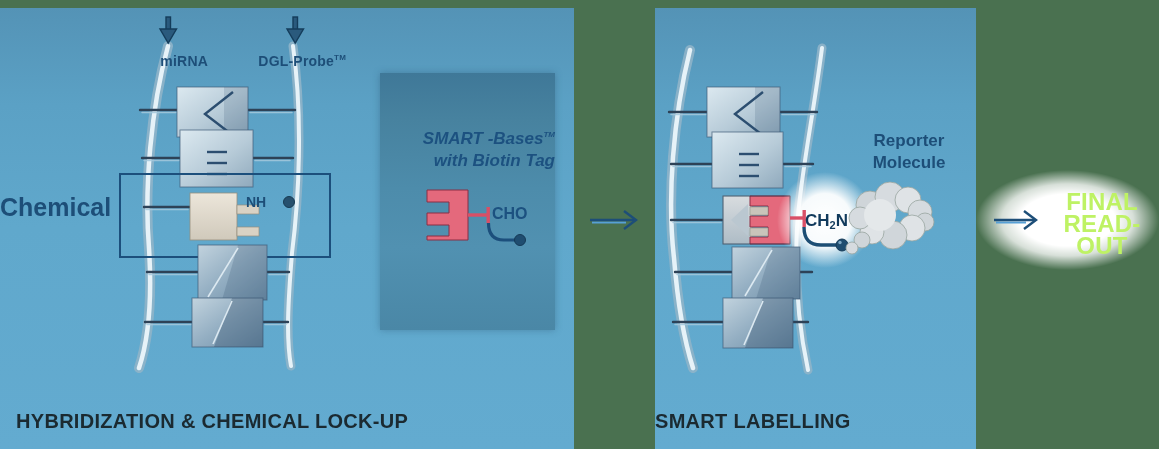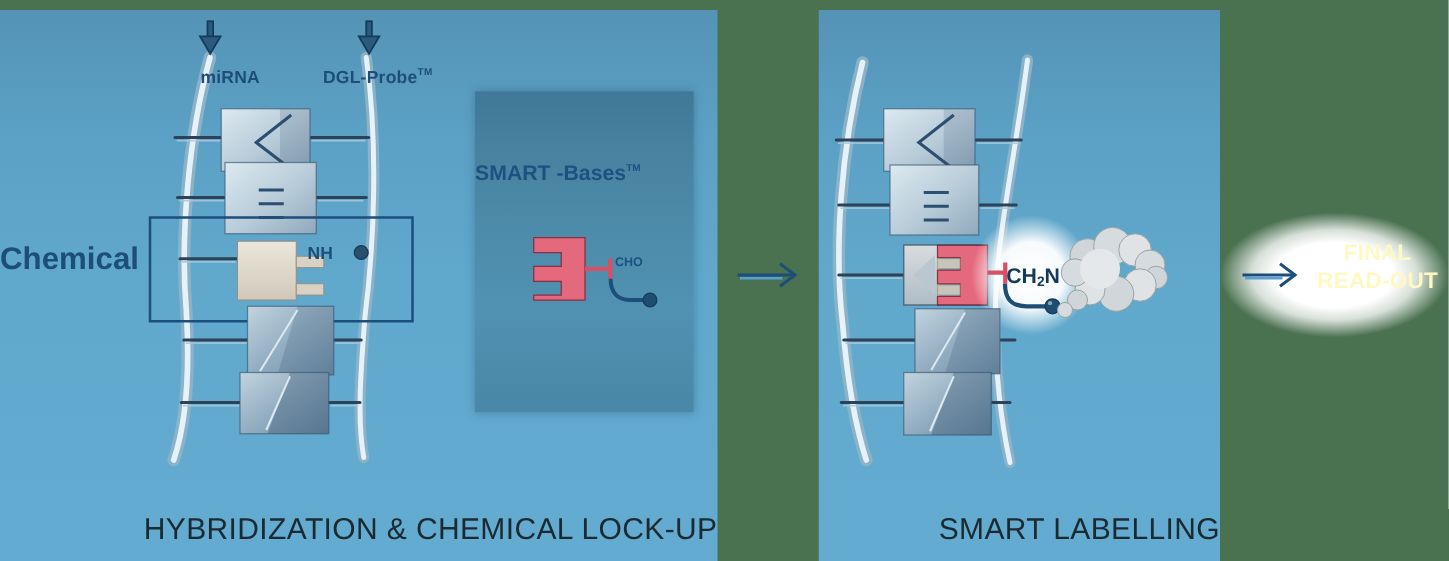--- a/index.html
+++ b/index.html
@@ -9,22 +9,22 @@
     font-family:"Liberation Sans",sans-serif;
   }
   .panel{
     position:absolute;top:8px;height:441px;
     background:linear-gradient(180deg,#5493b6 0%,#5ba1c5 22%,#60a8cc 50%,#63abd0 100%);
   }
   #panel-left{left:0;width:574px;}
   #panel-right{left:655px;width:321px;}
   .gfx{position:absolute;left:0;top:0;}
   .caption{
-    position:absolute;top:402px;left:0;right:0;text-align:right;
-    font-weight:normal;font-size:24px;color:#1b2a31;letter-spacing:.3px;
+    position:absolute;top:402px;left:0;right:0;text-align:left;
+    font-weight:bold;font-size:20px;color:#1b2a31;letter-spacing:.3px;
   }
   #panel-left .caption{padding-left:16px;}
   .toplabel{
     position:absolute;top:17px;text-align:right;font-weight:bold;
     font-size:14px;color:#1d4e78;letter-spacing:.2px;margin-top:36px;
   }
   .toplabel sup{font-size:8px;font-weight:bold;}
   .arrow-down{position:absolute;width:22px;height:30px;}
   .pocket-label{
     position:absolute;left:0;top:188px;width:106px;text-align:right;
@@ -33,45 +33,45 @@
   .nh-label{
     position:absolute;left:246px;top:186px;
     font-weight:bold;font-size:14px;color:#1d4e78;
   }
   .smartbox{
     position:absolute;left:380px;top:65px;width:175px;height:257px;
     background:linear-gradient(180deg,#3f7898 0%,#47829f 18%,#4d8cab 45%,#5191b1 68%,#4a87a6 100%);
     box-shadow:0 0 7px rgba(40,80,110,.4);
   }
   .smart-title{
-    position:absolute;top:51px;left:0;width:100%;text-align:left;
-    font-weight:bold;font-size:17px;line-height:22px;color:#1c5180;
+    position:absolute;top:51px;left:0;width:100%;text-align:right;
+    font-weight:bold;font-size:17px;line-height:22px;color:#1c5180;font-style:italic;
   }
   .smart-title sup{font-size:8px;}
   .cho-label{
     position:absolute;left:112px;top:132px;
-    font-weight:bold;font-size:10px;color:#1c5180;
+    font-weight:bold;font-size:16px;color:#1c5180;
   }
   .reporter-label{
     position:absolute;left:195px;top:122px;width:118px;text-align:center;
     font-weight:bold;font-size:17px;line-height:22px;color:#1d4e78;
   }
   .ch2n-label{
     position:absolute;left:150px;top:203px;
     font-weight:bold;font-size:17px;color:#113a5c;white-space:nowrap;
   }
   .ch2n-label .sub{font-size:11px;vertical-align:-3px;}
   .flow-arrow{position:absolute;}
   .white-blob{
     position:absolute;left:976px;top:170px;width:183px;height:100px;
     background:radial-gradient(closest-side,#ffffff 52%,rgba(255,255,255,.78) 72%,rgba(255,255,255,0) 100%);
   }
   .final-label{
     position:absolute;left:1048px;top:191px;width:108px;text-align:center;
-    font-weight:bold;font-size:18px;line-height:22px;color:#fef9c3;letter-spacing:.2px;
+    font-weight:bold;font-size:24px;line-height:22px;color:#bef264;letter-spacing:.2px;
   }
 </style>
 </head>
 <body>
 
 <div class="canvas">
 
   <div class="panel" id="panel-left">
 
     <svg class="gfx" width="574" height="441" viewBox="0 0 574 441">
@@ -163,20 +163,21 @@
 
     <div class="pocket-label">
       <div>Chemical</div>
     </div>
 
     <div class="nh-label">NH</div>
 
     <div class="smartbox">
       <div class="smart-title">
         <div><span>SMART -Bases</span><sup>TM</sup></div>
+        <div>with Biotin Tag</div>
       </div>
       <svg class="gfx" width="175" height="257" viewBox="0 0 175 257">
         <path d="M88,117 H47 V129 H69 V140 H47 V152 H69 V163 H47 V167 H88 Z" fill="#e4697c" stroke="#8a2f44" stroke-width="1"></path>
         <line x1="88" y1="142" x2="108" y2="142" stroke="#d94f66" stroke-width="3.4"></line>
         <rect x="106.5" y="134" width="3.4" height="16" fill="#d94f66"></rect>
         <path d="M108.5,150 C108.5,160 113,167 124,167 H137" fill="none" stroke="#1c4f7c" stroke-width="3.2"></path>
         <circle cx="140" cy="167" r="5.5" fill="#1f4d70" stroke="#153a57"></circle>
       </svg>
       <div class="cho-label">CHO</div>
     </div>
@@ -294,20 +295,24 @@
         <polygon points="117,239 145,239 145,291 101,291" fill="#2d4b69" opacity=".2"></polygon>
         <line x1="117" y1="242" x2="90" y2="288" stroke="#dce9f1" stroke-width="1.6"></line>
       </g>
       <g>
         <rect x="68" y="290" width="70" height="50" fill="url(#gSteelDark2)" stroke="#3e5c78" stroke-opacity=".7"></rect>
         <polygon points="108,290 138,290 138,340 90,340" fill="#23425f" opacity=".3"></polygon>
         <line x1="108" y1="293" x2="89" y2="337" stroke="#dce9f1" stroke-width="1.6"></line>
       </g>
     </svg>
 
+    <div class="reporter-label">
+      <div>Reporter</div>
+      <div>Molecule</div>
+    </div>
 
     <div class="ch2n-label"><span>CH</span><span class="sub">2</span><span>N</span></div>
 
     <div class="caption">SMART LABELLING</div>
   </div>
 
   <div class="toplabel" style="left:128px;width:80px;">
     <span>miRNA</span>
   </div>
   <div class="toplabel" style="left:234px;width:112px;">

